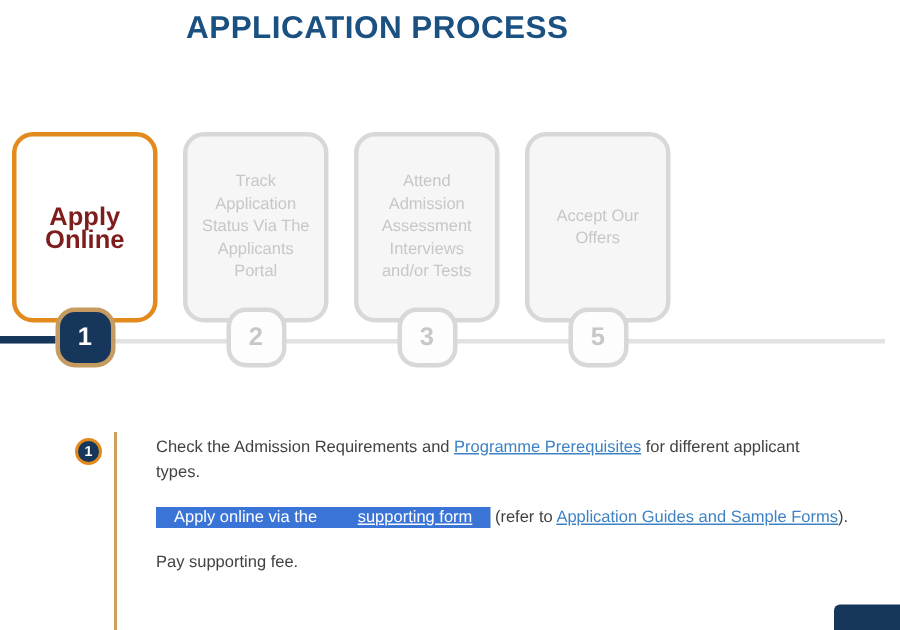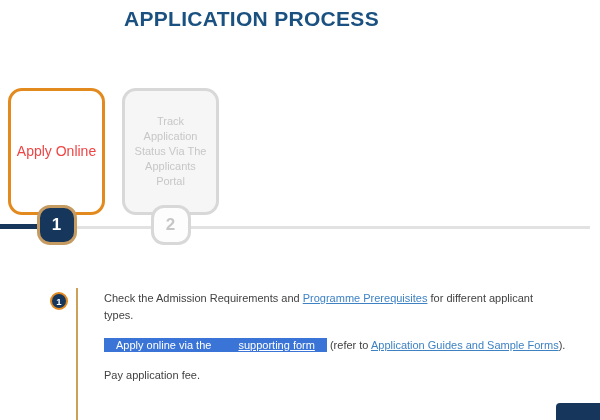--- a/index.html
+++ b/index.html
@@ -18,22 +18,22 @@
   
   .timeline-gray{position:absolute;top:226px;left:0;width:590px;height:3px;background:var(--line-gray);}
   .timeline-navy{position:absolute;top:224px;left:0;width:37px;height:5px;background:var(--navy);}
 
   
   .steps{position:absolute;top:88px;left:8px;width:554px;display:flex;gap:17px;z-index:2;}
   .step{position:relative;width:97px;flex:0 0 97px;}
   .step-box{height:127px;border:3px solid var(--gray-border);border-radius:14px;
     background:var(--gray-bg);display:flex;align-items:center;justify-content:center;
     text-align:center;padding:0 5px;color:var(--gray-text);font-size:11px;line-height:15px;}
-  .step.active .step-box{border-color:var(--orange);background:#fff;color:#ef4444;
-    font-weight:400;font-size:14px;}
+  .step.active .step-box{border-color:var(--orange);background:#fff;color:#7f1d1d;
+    font-weight:700;font-size:17px;}
   .step-circle{position:absolute;left:50%;top:117px;transform:translateX(-50%);
     width:40px;height:40px;border:3px solid var(--gray-border);border-radius:13px;
     background:#fdfdfd;display:flex;align-items:center;justify-content:center;
     font-size:17px;font-weight:700;color:var(--gray-text);}
   .step.active .step-circle{background:var(--navy);border-color:var(--gold-ring);color:#fff;}
 
   
   .detail-badge{position:absolute;left:50px;top:292px;width:18px;height:18px;
     background:var(--navy);border:2px solid var(--orange);border-radius:50%;
     display:flex;align-items:center;justify-content:center;
@@ -73,36 +73,52 @@
 
     <div class="step">
       <div class="step-box">
           <span>Track Application Status Via The Applicants Portal</span>
         </div>
       <div class="step-circle">
           <span>2</span>
         </div>
     </div>
 
+    <div class="step">
+      <div class="step-box">
+          <span>Attend Admission Assessment Interviews and/or Tests</span>
+        </div>
+      <div class="step-circle">
+          <span>3</span>
+        </div>
+    </div>
 
 
+    <div class="step">
+      <div class="step-box">
+          <span>Accept Our Offers</span>
+        </div>
+      <div class="step-circle">
+          <span>5</span>
+        </div>
+    </div>
 
   </div>
 
   <section>
     <div class="detail-badge">
         <span>1</span>
       </div>
     <div class="detail-rule"></div>
 
     <div class="detail-text">
       <p><span>Check the Admission Requirements and </span><a href="#" class="link">Programme Prerequisites</a><span> for different applicant types.</span></p>
 
       <p class="oneline"><span class="sel">Apply online via the </span><a href="#" class="link sel">supporting form</a><span> (refer to </span><a href="#" class="link">Application Guides and Sample Forms</a><span>).</span></p>
 
 
-      <p><span>Pay application fee.</span></p>
+      <p><span>Pay supporting fee.</span></p>
     </div>
   </section>
 
   <div class="corner"></div>
 
 </main>
 
 </body></html>

